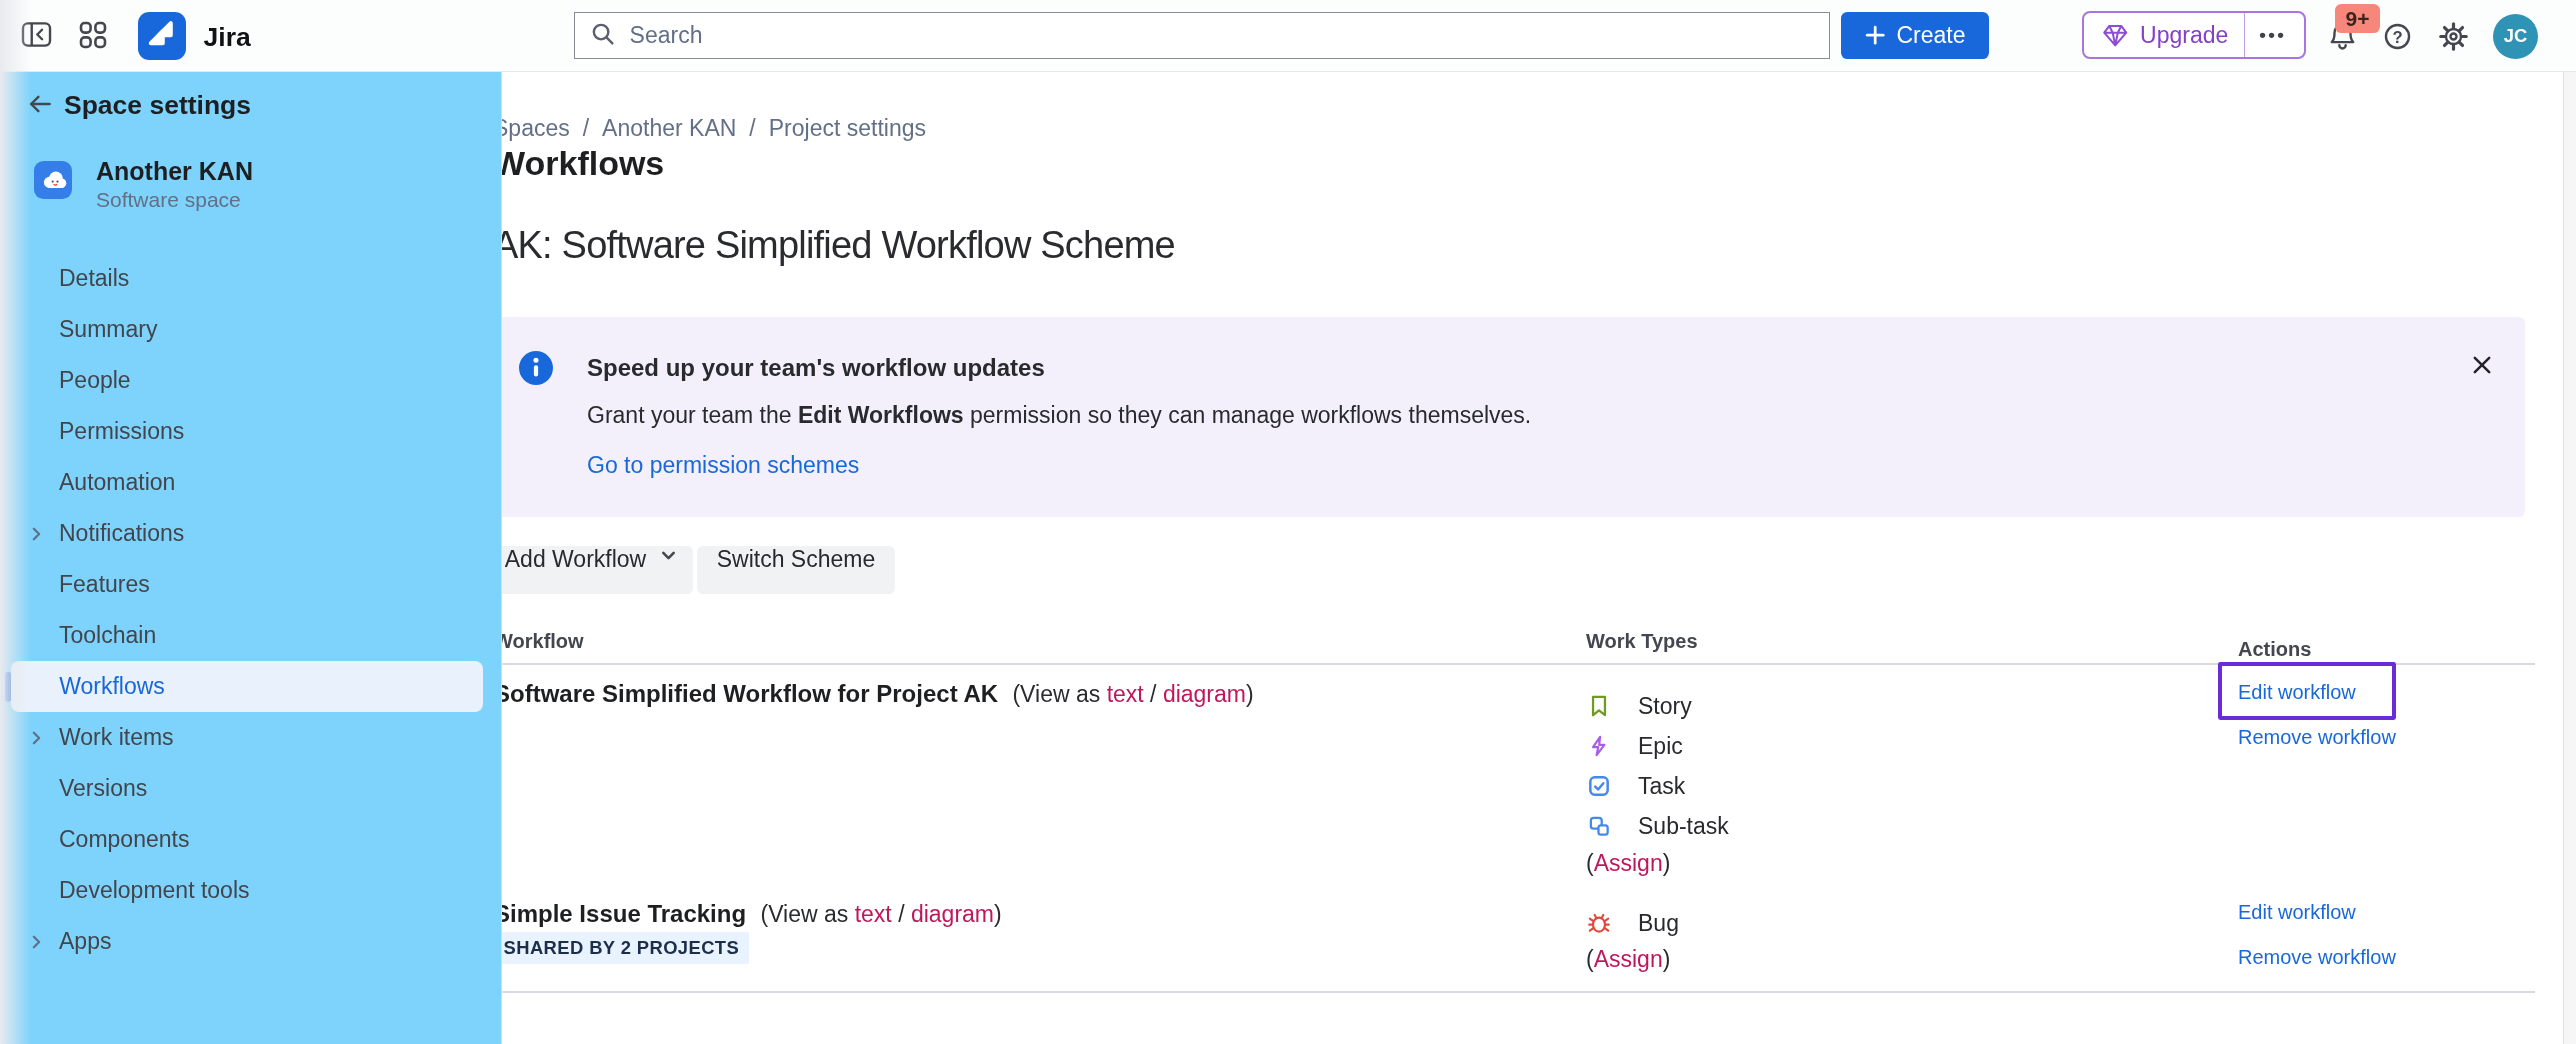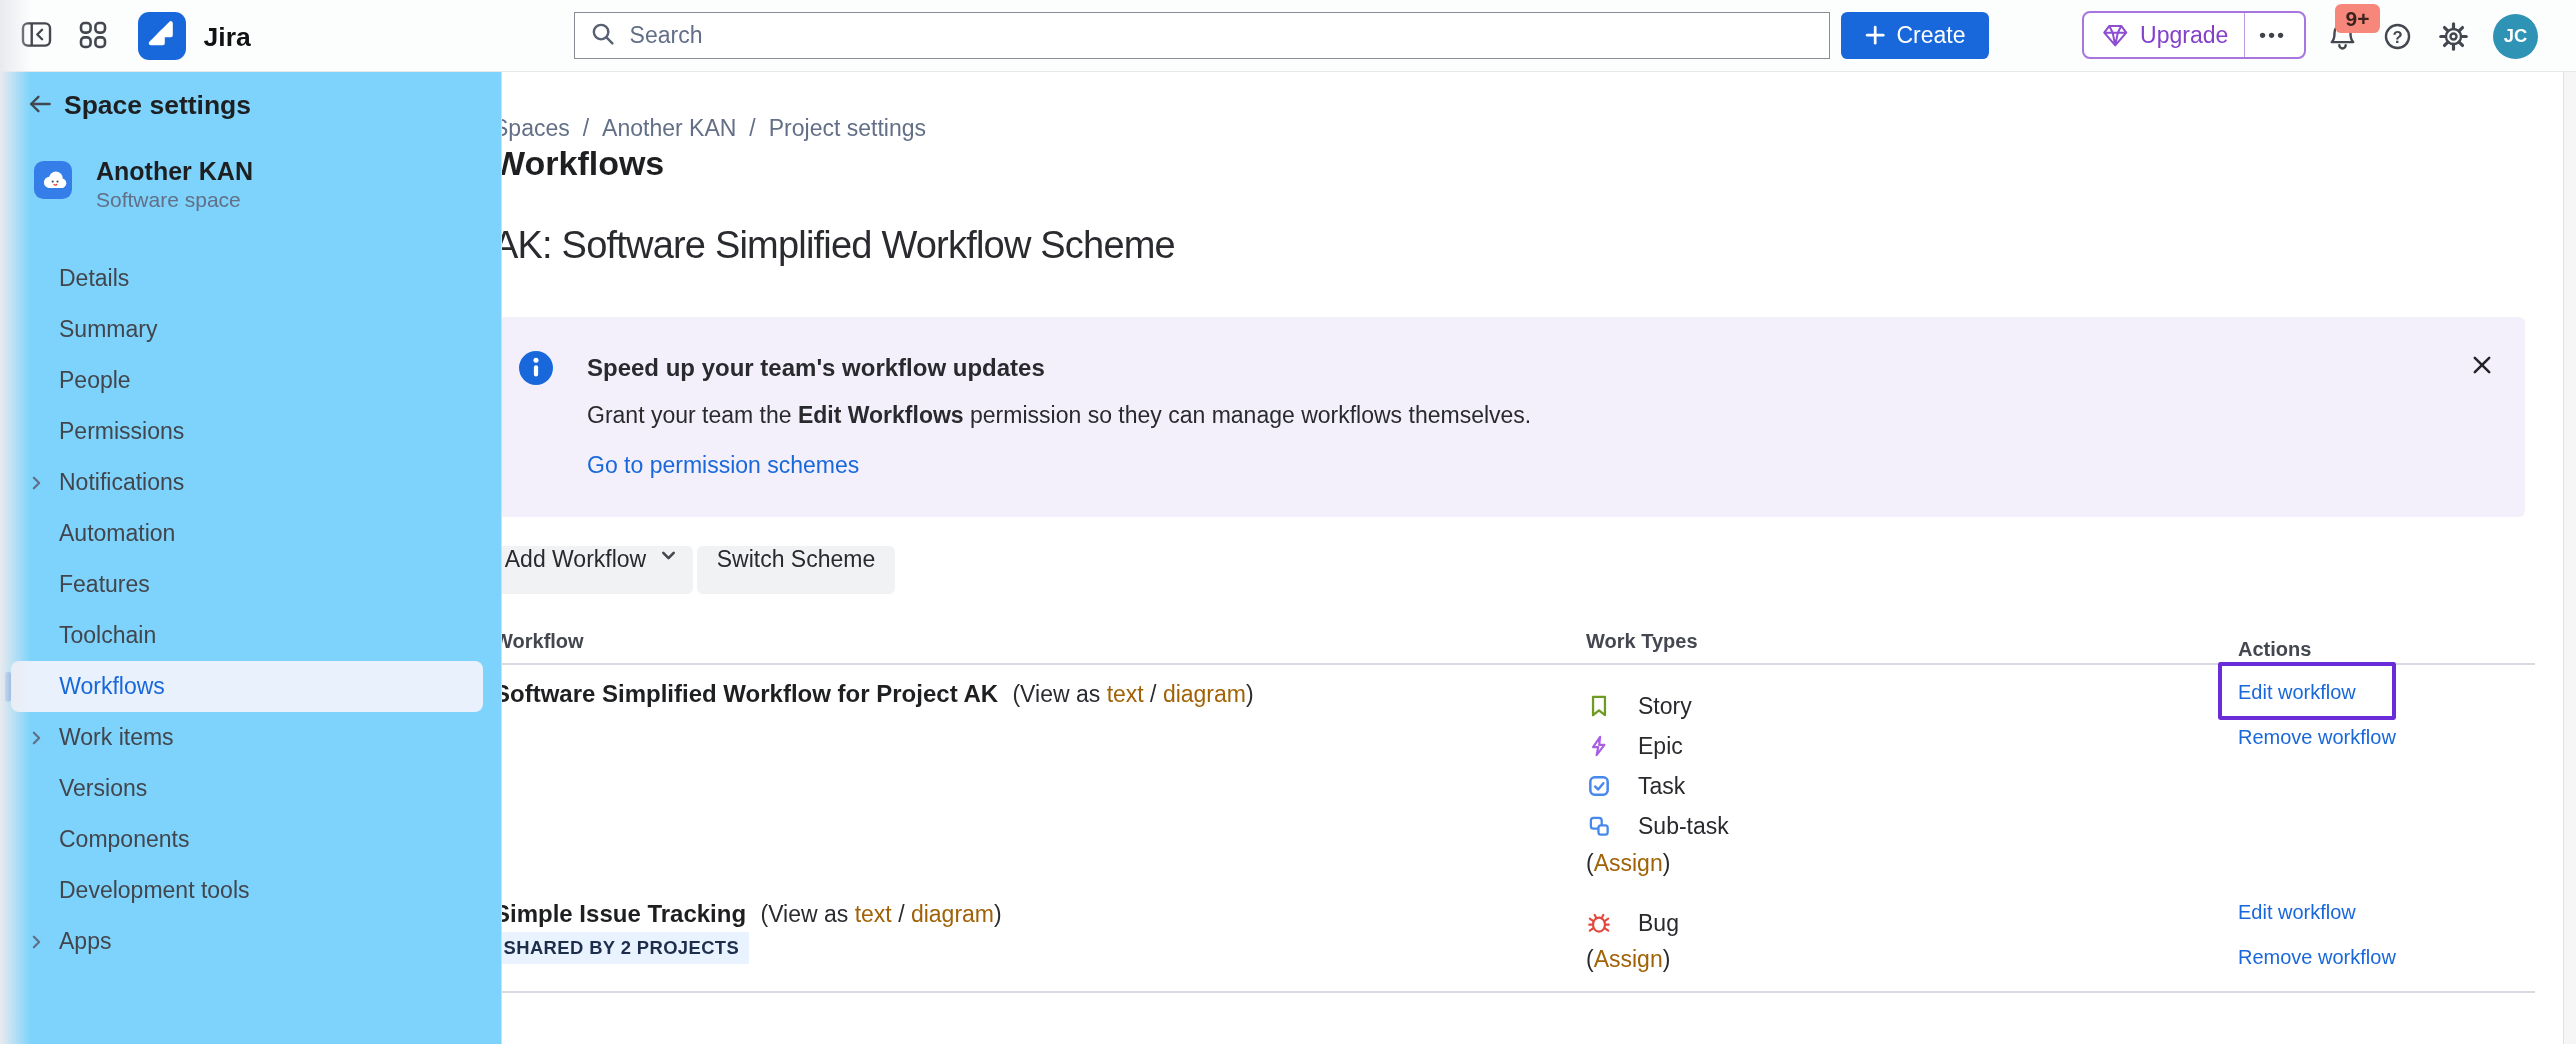--- a/index.html
+++ b/index.html
@@ -55,21 +55,21 @@
   .pre { white-space:pre; }
 
   .gray-btn { position:absolute; height:48px; background:#F1F2F4; border-radius:5.6px; display:flex; justify-content:center; gap:13px; cursor:pointer; }
   .gray-btn span { font-size:23px; font-weight:500; color:#292A2E; }
 
   .th { position:absolute; font-size:20px; font-weight:700; color:#44474F; }
   .hline { position:absolute; background:#D7DAE0; height:2.4px; width:2044px; left:491px; }
   .row-name { position:absolute; display:flex; align-items:baseline; }
   .row-name .wf-name { font-size:24px; font-weight:700; color:#1E1F21; }
   .viewas { font-size:23px; color:#2A2B30; margin-left:14.4px; }
-  .viewas a, a.link { color:#a16207; text-decoration:none; cursor:pointer;text-align:center; }
+  .viewas a, a.link { color:#be185d; text-decoration:none; cursor:pointer;text-align:center; }
   .types-col { position:absolute; left:1586px; }
   .type-row { display:flex; align-items:center; height:40px; gap:26px; }
   .type-row .tlabel { font-size:23px; color:#292A2E; }
   .assign-line { height:35px; display:flex; align-items:center; font-size:23px; color:#292A2E; }
   .action-link { position:absolute; left:2238px; font-size:20px; color:#1868DB; cursor:pointer; }
   .annotation { left:2218px; top:662px; width:178px; height:58px; border:4px solid #6A2BD9; border-radius:2.4px; z-index:3; pointer-events:none; }
   .shared-badge { position:absolute; left:494px; top:932px; background:#E9F2FF; color:#1C2E4A; font-size:18.4px; font-weight:700; letter-spacing:0.4px; padding:4.8px 9.6px; border-radius:1px; }
 
   .scroll-strip { left:2563px; top:72px; width:13px; height:973px; background:#F6F6F7; border-left:1.6px solid #E1E1E4; }
 </style>
@@ -228,28 +228,28 @@
       <div class="nav-item">
           <span class="nav-label">Summary</span>
         </div>
       <div class="nav-item">
           <span class="nav-label">People</span>
         </div>
       <div class="nav-item">
           <span class="nav-label">Permissions</span>
         </div>
       <div class="nav-item">
+          <span class="nav-label">Automation</span>
+        </div>
+      <div class="nav-item">
         <span class="nav-chevron"><svg width="21" height="21" viewBox="0 0 24 24">
               <polyline points="9,6 15,12 9,18" fill="none" stroke="#626F86" stroke-width="2.6" stroke-linecap="round" stroke-linejoin="round"></polyline>
             </svg></span>
         <span class="nav-label">Notifications</span>
       </div>
-      <div class="nav-item">
-          <span class="nav-label">Automation</span>
-        </div>
       <div class="nav-item">
           <span class="nav-label">Features</span>
         </div>
       <div class="nav-item">
           <span class="nav-label">Toolchain</span>
         </div>
       <div class="nav-item selected">
           <span class="nav-label">Workflows</span>
         </div>
       <div class="nav-item">

